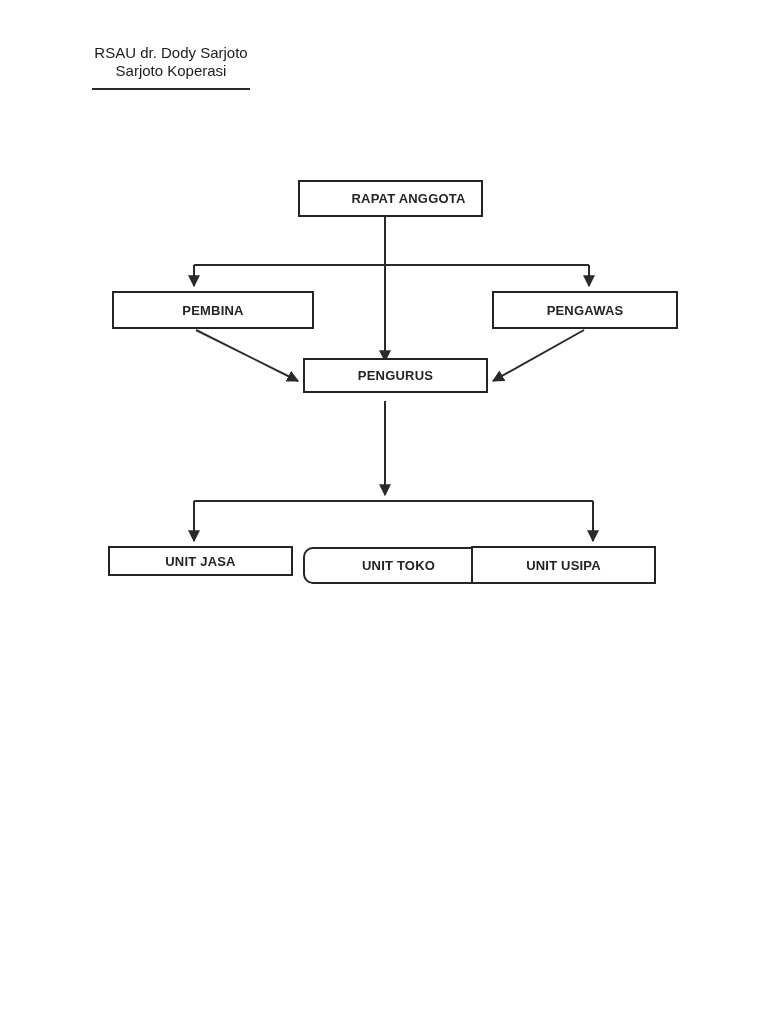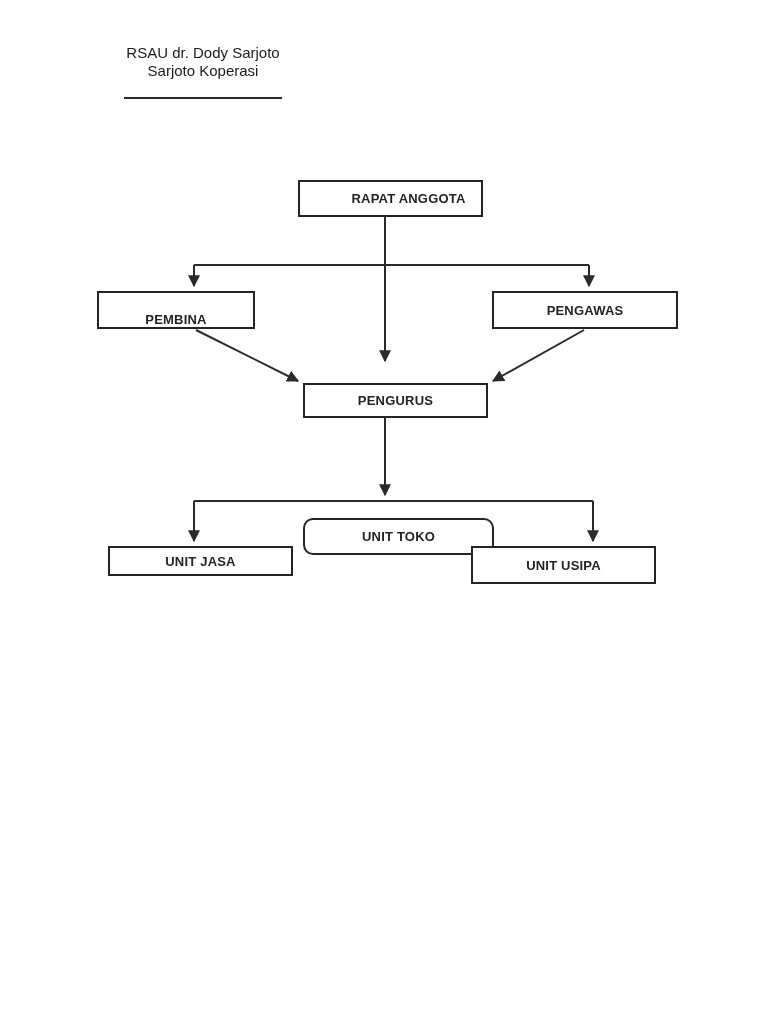--- a/index.html
+++ b/index.html
@@ -17,23 +17,22 @@
   }
   .letterhead {
     position: absolute;
     left: 92px;
     top: 44px;
     width: 158px;
     text-align: center;
     font-size: 15px;
     line-height: 18px;
     color: #1c1c1c;
-    padding-bottom: 17px;
+    padding-bottom: 8px;
     border-bottom: 2px solid #2a2a2a;
-    margin-left: 32px;
   }
   .doc-title {
     position: absolute;
     left: 0;
     top: 123px;
     width: 100%;
     text-align: center;
     font-family: "Liberation Serif", serif;
     font-weight: bold;
     font-size: 19px;
@@ -56,25 +55,25 @@
     display: flex;
     align-items: center;
     justify-content: center;
     font-weight: bold;
     font-size: 13px;
     letter-spacing: 0.2px;
     color: #242424;
     white-space: nowrap;
   }
   .node-rapat   { left: 298px; top: 180px; width: 185px; height: 37px; padding-left: 36px; }
-  .node-pembina { left: 97px; top: 291px; width: 158px; height: 38px; align-items: flex-end; }
+  .node-pembina { left: 112px; top: 291px; width: 202px; height: 38px; }
   .node-pengawas{ left: 492px; top: 291px; width: 186px; height: 38px; }
-  .node-pengurus{ left: 303px; top: 383px; width: 185px; height: 35px; }
+  .node-pengurus{ left: 303px; top: 358px; width: 185px; height: 35px; }
   .node-jasa    { left: 108px; top: 546px; width: 185px; height: 30px; }
-  .node-toko    { left: 303px; top: 518px; width: 191px; height: 37px; border-radius: 10px; }
+  .node-toko    { left: 303px; top: 547px; width: 191px; height: 37px; border-radius: 10px; }
   .node-usipa   { left: 471px; top: 546px; width: 185px; height: 38px; }
 </style>
 </head>
 <body>
 
 <div class="page">
 
   <div class="letterhead">
     <div>RSAU dr. Dody Sarjoto</div>
     <div>Sarjoto Koperasi</div>

